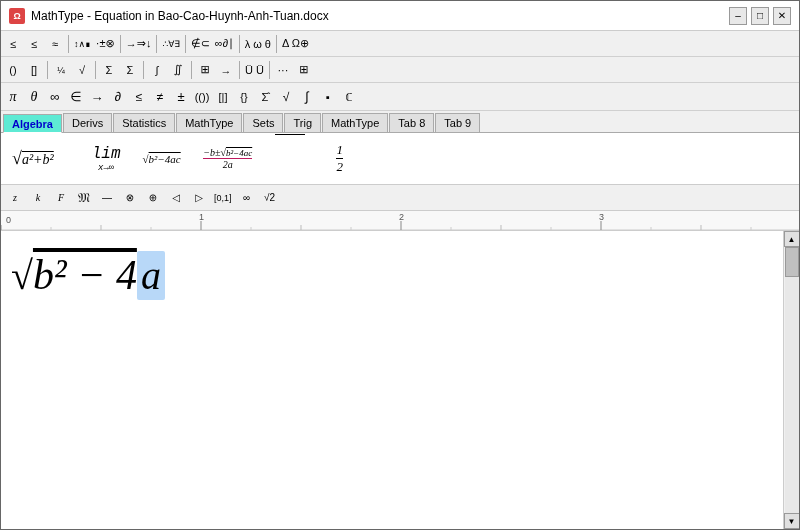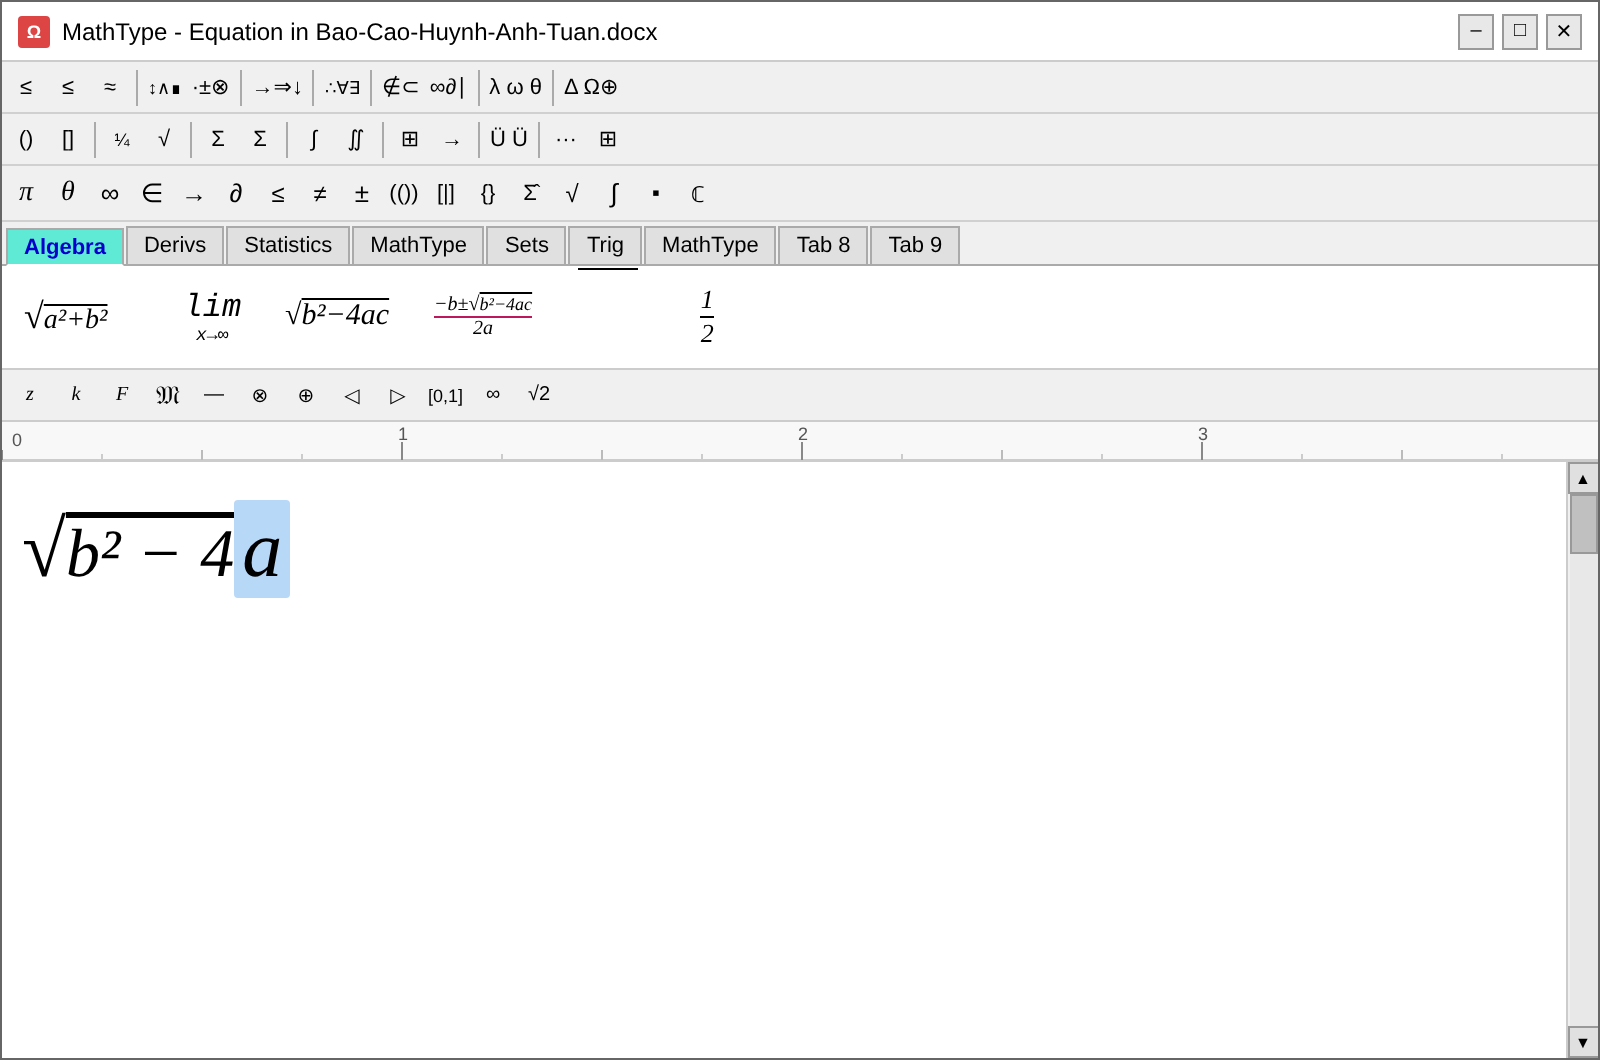--- a/index.html
+++ b/index.html
@@ -349,21 +349,21 @@
     </div>
 
     <div class="eq-btn">
       <span style="font-family:Liberation Mono, monospace; font-style:italic;margin-left:16px;">
         <span style="font-size:16px; display:block; text-align:center;">lim</span>
         <span style="font-size:9px; display:block; text-align:center;">x→∞</span>
       </span>
     </div>
 
     <div class="eq-btn">
-      <span style="font-family:'Times New Roman',serif; font-size:15px; font-style:italic;">√<span style="text-decoration:overline;">b²−4ac</span></span>
+      <span style="font-family:'Times New Roman',serif; font-size:11px; font-style:italic;">√<span style="text-decoration:overline;">b²−4ac</span></span>
     </div>
 
     <div class="eq-btn" style="min-width:60px;">
       <span style="font-family:'Times New Roman',serif; font-size:10px; font-style:italic;">
         <span style="display:block; text-align:center; border-bottom:1px solid #be185d;">−b±√<span style="text-decoration:overline; font-size:9px;">b²−4ac</span></span>
         <span style="display:block; text-align:center;">2a</span>
       </span>
     </div>
 
     <div class="eq-btn">
@@ -424,21 +424,21 @@
       <line x1="650" y1="16" x2="650" y2="19" stroke="#ccc"></line>
       <line x1="750" y1="16" x2="750" y2="19" stroke="#ccc"></line>
     </svg>
   </div>
 
   <div class="main-content">
     <div class="edit-canvas">
 
       <div class="equation-display">
         <span style="font-family:'Times New Roman',serif; font-style:italic; font-size:40px; font-weight:normal;">
-          √<span style="text-decoration:overline; font-size:34px;">b² − 4</span><span class="equation-highlight" style="font-family:'Times New Roman',serif; font-style:italic; font-size:40px;">a</span>
+          √<span style="text-decoration:overline; font-size:42px;">b² − 4</span><span class="equation-highlight" style="font-family:'Times New Roman',serif; font-style:italic; font-size:40px;">a</span>
         </span>
       </div>
 
     </div>
 
     <div class="scrollbar-v">
       <div class="scroll-btn">▲</div>
       <div class="scroll-track">
         <div class="scroll-thumb"></div>
       </div>

